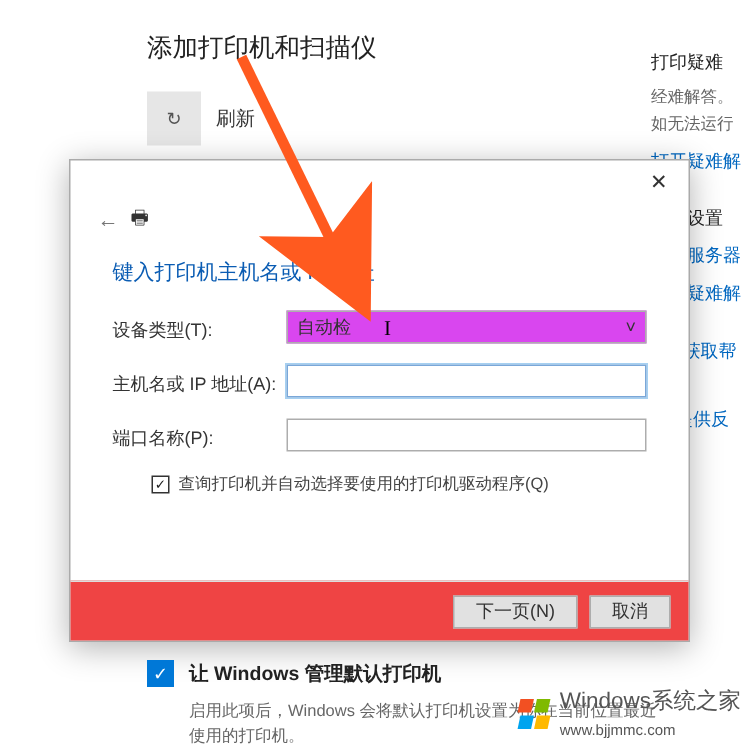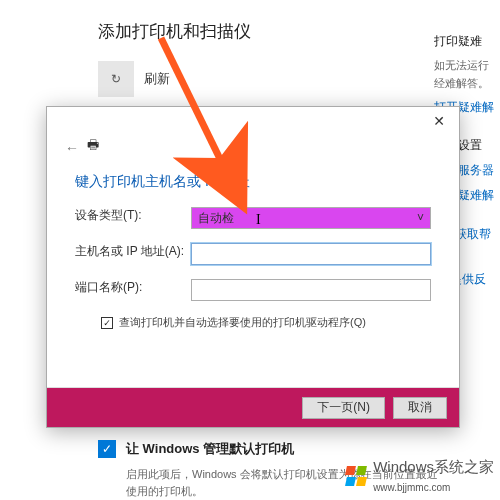--- a/index.html
+++ b/index.html
@@ -24,36 +24,36 @@
       background: #fff; border: 1px solid #aaa; box-shadow: 0 4px 20px rgba(0,0,0,.3);
     }
     .dialog-close { position: absolute; right: 6px; top: 4px; font-size: 14px; color: #333; cursor: pointer; padding: 2px 8px; }
     .dialog-header { display: flex; align-items: center; padding: 28px 18px 10px 18px; gap: 8px; }
     .back-arrow { color: #777; font-size: 14px; cursor: pointer; }
     .dialog-crumb { font-size: 12px; color: #333; }
     .printer-glyph { font-size: 13px; }
     .dialog-blue-title { color: #0a5cb3; font-size: 14px; padding: 6px 28px 16px 28px; }
     
     .form { padding: 0 28px; }
-    .form-row { display: flex; align-items: flex-start; margin-bottom: 14px; }
+    .form-row { display: flex; align-items: flex-end; margin-bottom: 14px; }
     .form-label { width: 116px; font-size: 12px; color: #333; }
     .form-select {
       flex: 1; height: 22px; border: 1px solid #adadad; background: #d946ef;
       font-size: 12px; padding: 0 6px; display: flex; align-items: center; justify-content: space-between;
     }
     .form-input {
       flex: 1; height: 22px; border: 1px solid #7aa7d8; background: #fff;
       font-size: 12px; padding: 0 6px; outline: none;
     }
     .form-input.focused { box-shadow: 0 0 0 1px rgba(0,120,215,.35); }
     .form-input.plain { border-color: #adadad; }
     .checkbox-row { display: flex; align-items: center; gap: 6px; padding-left: 26px; margin-top: 4px; font-size: 11px; color: #444; }
     .checkbox { width: 12px; height: 12px; border: 1px solid #333; display: inline-flex; align-items: center; justify-content: center; font-size: 9px; color: #222; }
     
-    .dialog-footer { position: absolute; bottom: 0; left: 0; right: 0; background: #be185d; height: 40px; display: flex; align-items: center; justify-content: flex-end; padding: 0 12px; gap: 8px; border-top: 1px solid #ddd; }
+    .dialog-footer { position: absolute; bottom: 0; left: 0; right: 0; background: #ef4444; height: 40px; display: flex; align-items: center; justify-content: flex-end; padding: 0 12px; gap: 8px; border-top: 1px solid #ddd; }
     .btn { height: 22px; padding: 0 14px; border: 1px solid #adadad; background: #e1e1e1; font-size: 12px; cursor: pointer; display: inline-flex; align-items: center; }
     
     .arrow-overlay { position: absolute; left: 155px; top: 32px; pointer-events: none; }
     
     .below-section { position: absolute; left: 98px; top: 440px; right: 60px; }
     .win-checkbox-row { display: flex; align-items: flex-start; gap: 10px; margin-bottom: 8px; }
     .win-checkbox { width: 18px; height: 18px; background: #0078d7; color: #fff; display: flex; align-items: center; justify-content: center; font-size: 12px; flex-shrink: 0; }
     .win-checkbox-label { font-size: 13px; color: #222; font-weight: bold; }
     .win-desc { font-size: 11px; color: #666; margin-left: 28px; line-height: 1.5; }
     
@@ -72,22 +72,22 @@
   <div class="refresh-row">
     <div class="refresh-icon">↻</div>
     <div class="refresh-label">刷新</div>
   </div>
   <div class="status-text">正在搜索打印机和扫描仪</div>
   <div class="loading-dots">• • • • •</div>
 </div>
 
 <div class="right-panel">
   <div class="heading">打印疑难</div>
+  <div class="subtext">经难解答。</div>
   <div class="subtext">如无法运行</div>
-  <div class="subtext">经难解答。</div>
   <div class="link">打开疑难解</div>
   <div class="heading">相关设置</div>
   <div class="link">打印服务器</div>
   <div class="link">运行疑难解</div>
   <div class="help-row">
     <span>👤</span>
     <span class="link">获取帮</span>
   </div>
   <div class="help-row">
     <span>✎</span>

